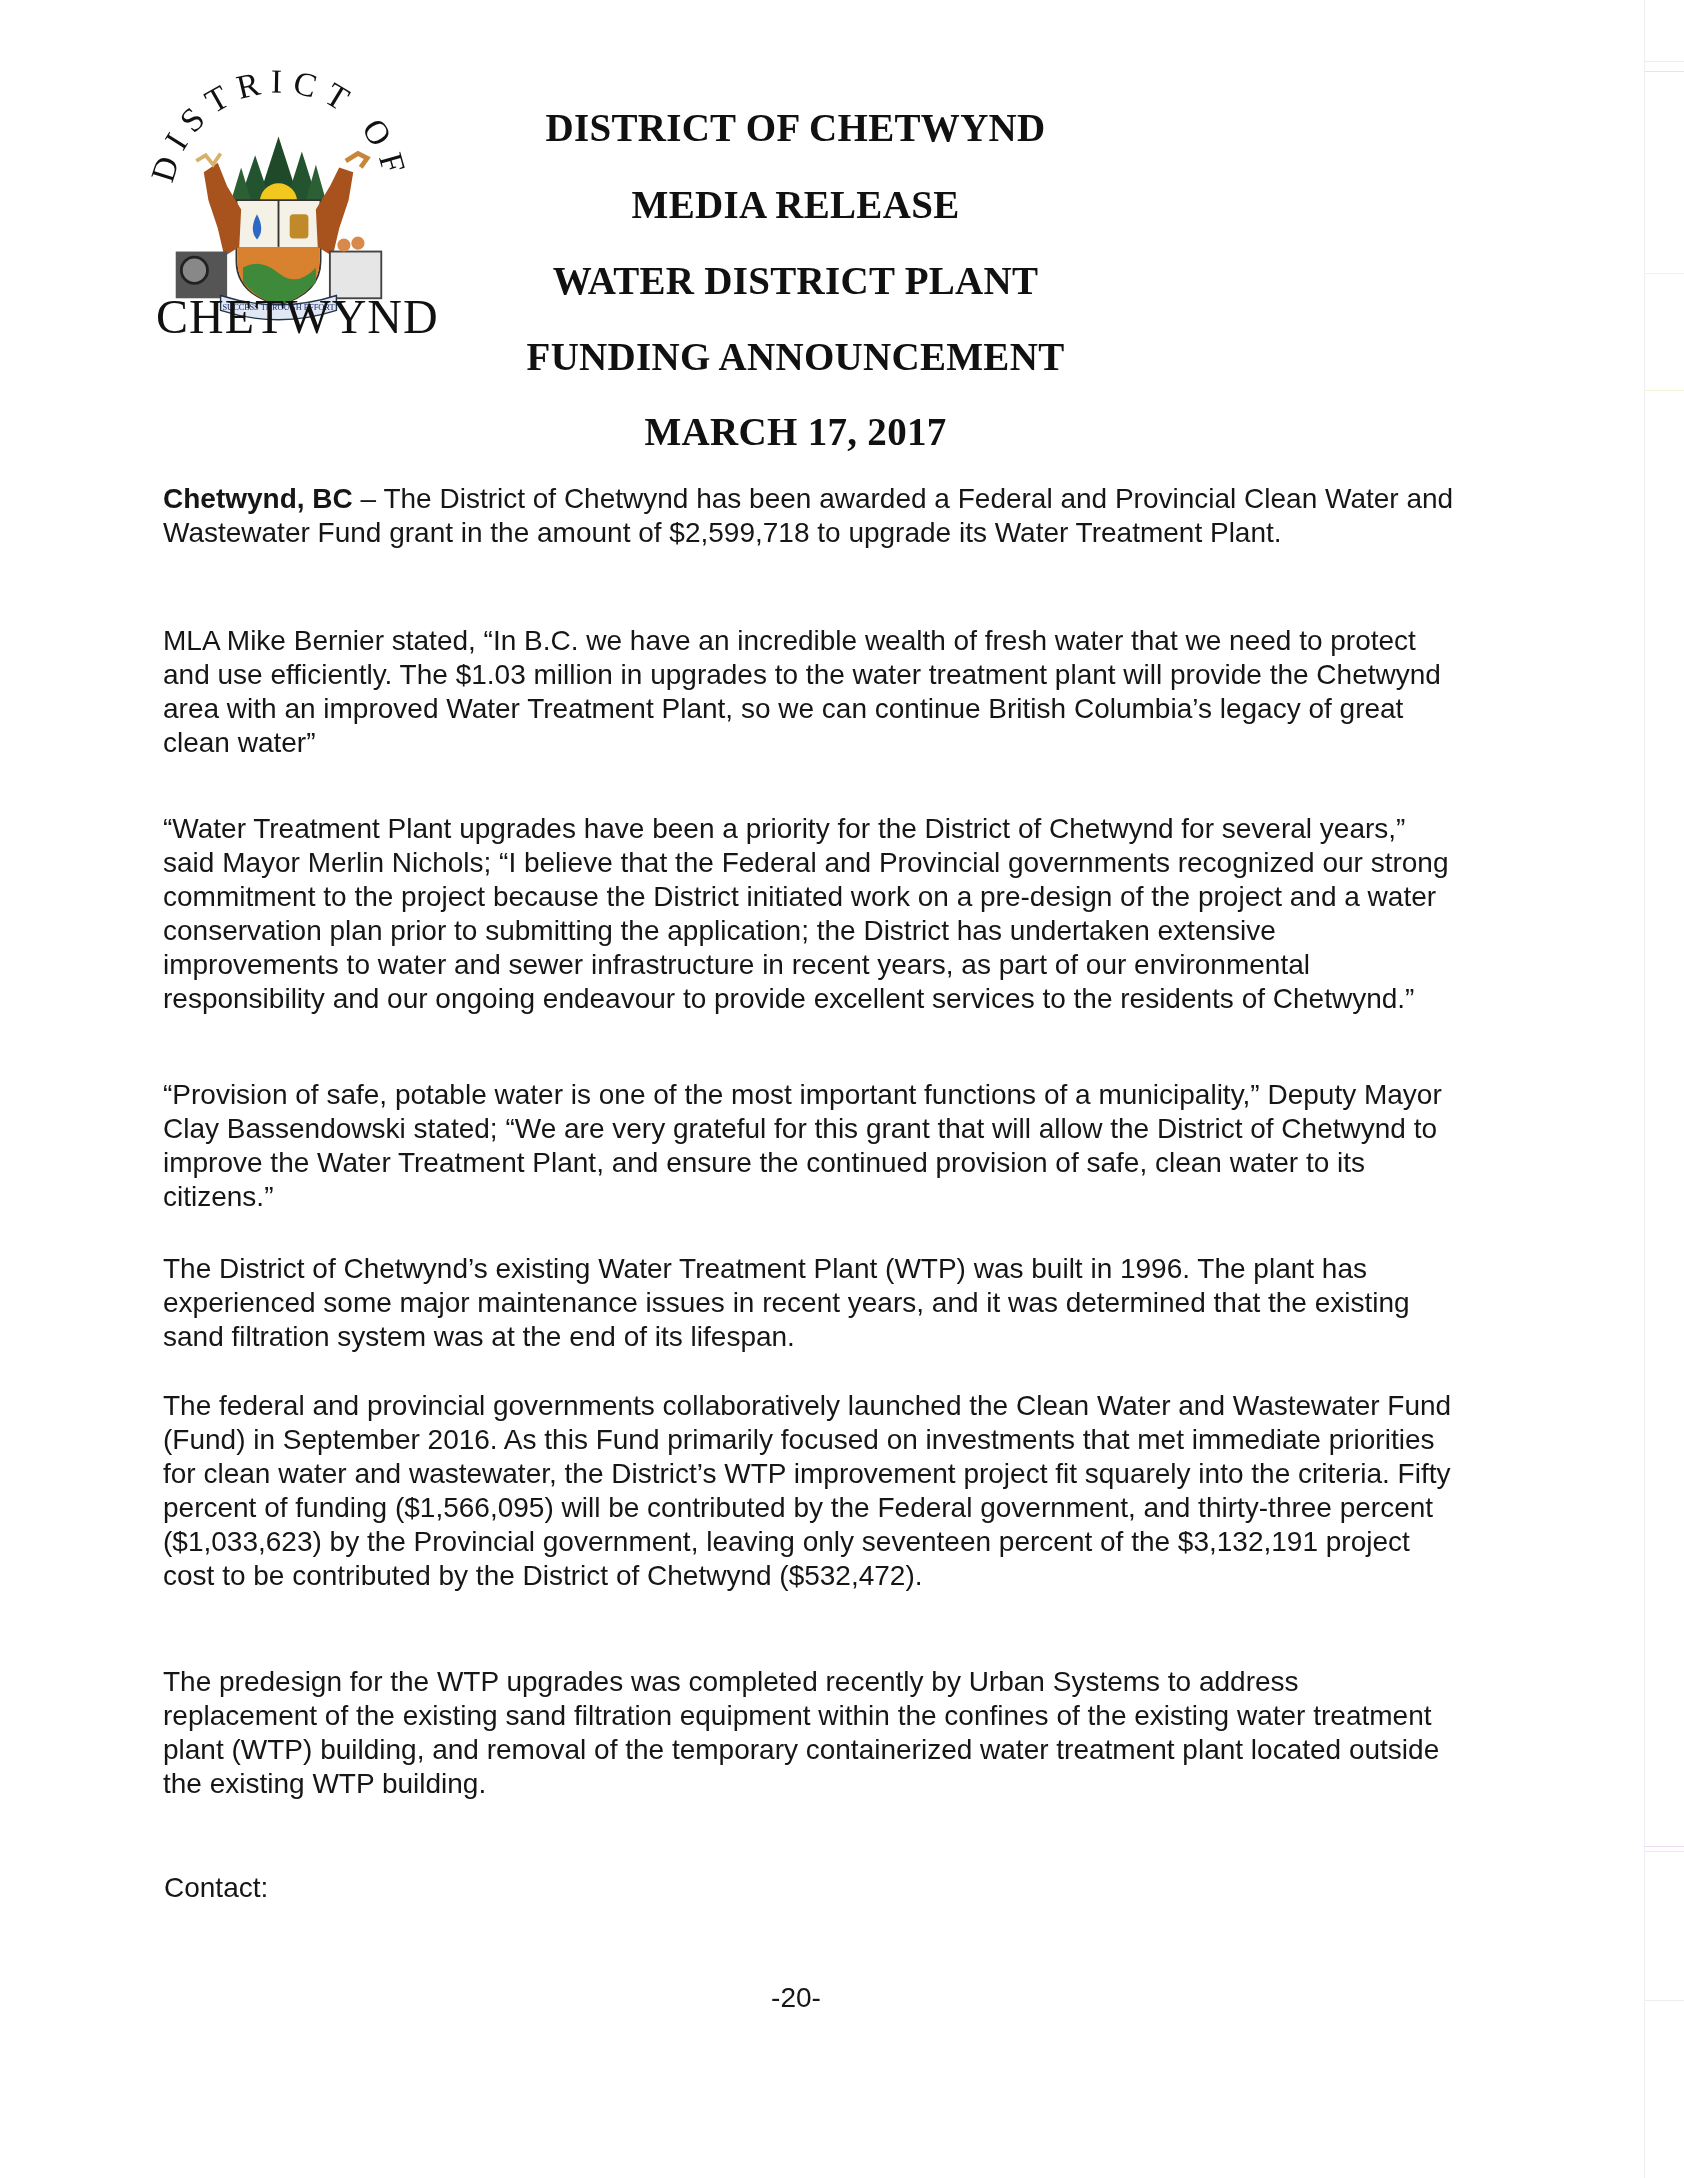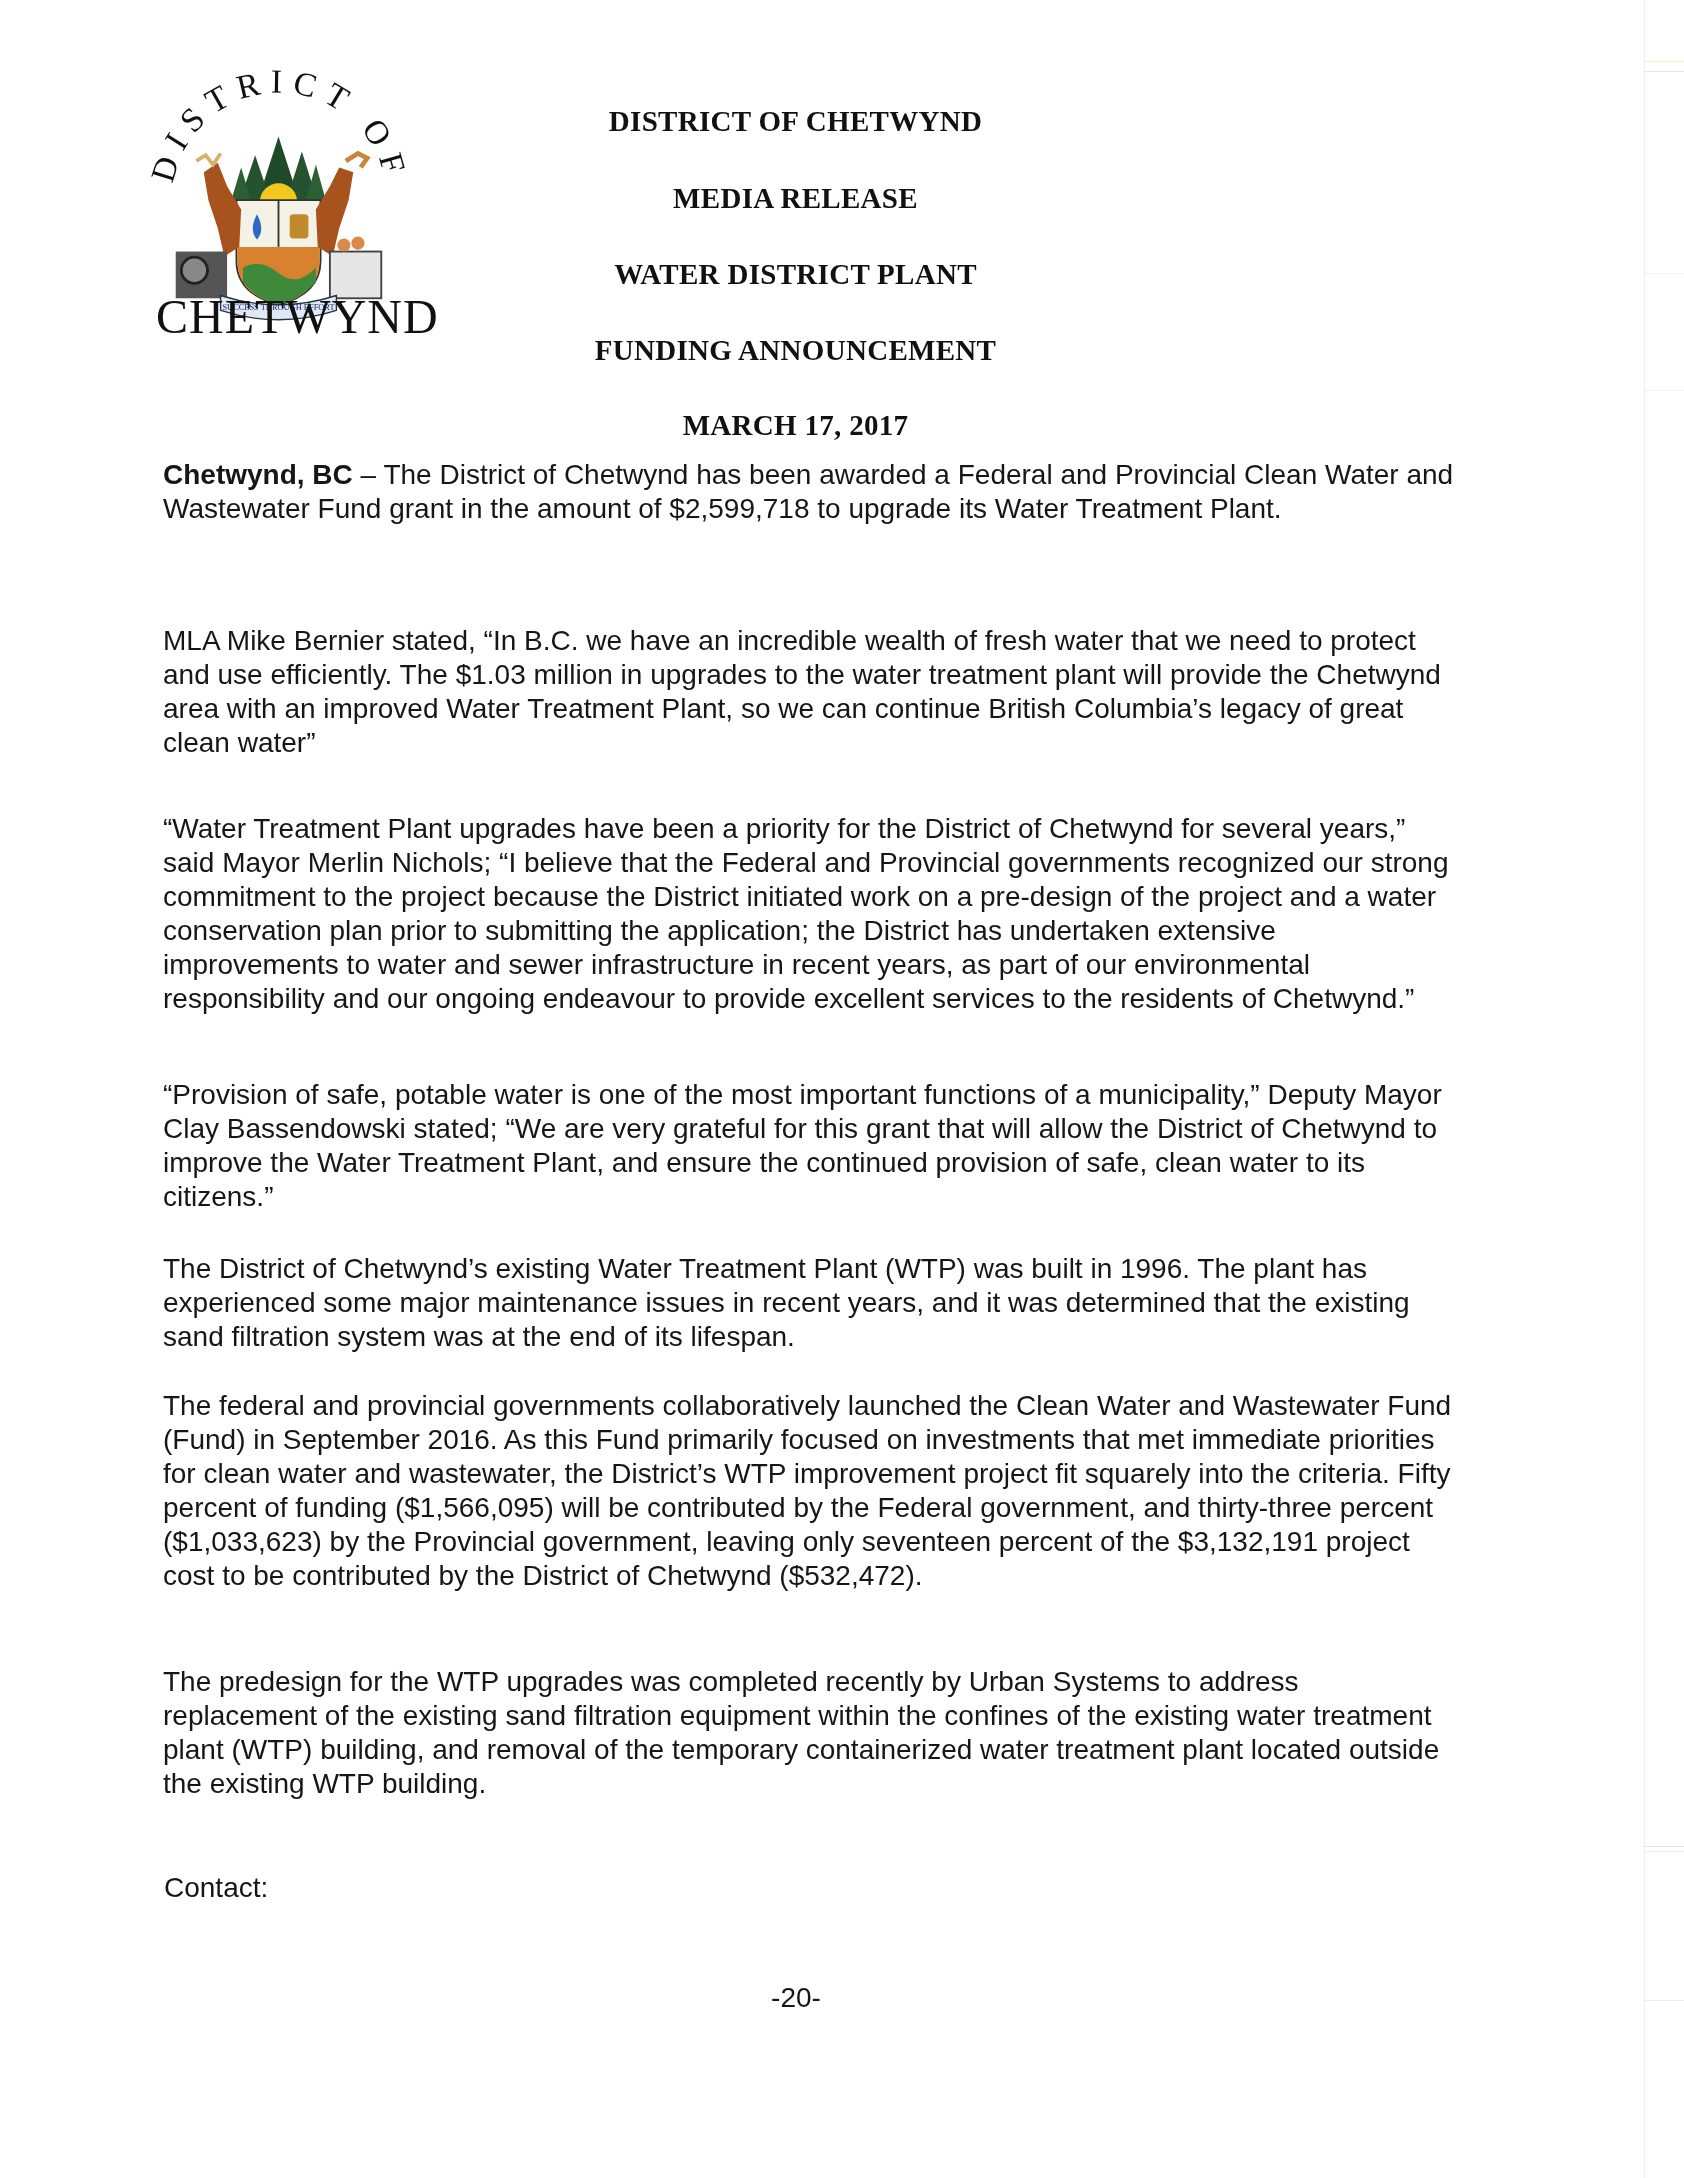--- a/index.html
+++ b/index.html
@@ -2,32 +2,32 @@
 <html><head>
 <meta charset="utf-8">
 <style>
   html, body { margin: 0; padding: 0; background: #ffffff; }
   body { width: 1685px; height: 2178px; position: relative; overflow: hidden; color: #111; }
 
   .logo { position: absolute; left: 134px; top: 60px; width: 289px; height: 299px; }
   .logo svg { width: 100%; height: 100%; }
 
   .heading { position: absolute; left: 517px; width: 557px; text-align: center;
-    font-family: "Liberation Serif", serif; font-weight: bold; font-size: 29px; letter-spacing: 0.3px; color: #111; }
+    font-family: "Liberation Serif", serif; font-weight: bold; font-size: 39px; letter-spacing: 0.3px; color: #111; }
   .h1 { top: 105px; }
   .h2 { top: 182px; }
   .h3 { top: 258px; }
   .h4 { top: 334px; }
   .h5 { top: 409px; }
 
   .body { position: absolute; left: 163px; width: 1294px;
     font-family: "Liberation Sans", sans-serif; font-size: 28px; line-height: 34px; color: #161616; }
   .para { position: absolute; left: 0; width: 1294px; margin: 0; }
   .para strong { font-weight: bold; }
-  .p1 { top: 458px; }
+  .p1 { top: 482px; }
   .p2 { top: 624px; }
   .p3 { top: 800px; margin-top: 12px; }
   .p4 { top: 1078px; }
   .p5 { top: 1252px; }
   .p6 { top: 1389px; }
   .p7 { top: 1665px; }
 
   .contact { position: absolute; left: 156px; top: 1871px; font-family: "Liberation Sans", sans-serif;
     font-size: 28px; line-height: 34px; color: #161616; }
   .contact-label { position: absolute; left: 8px; top: 0; width: 179px; }

